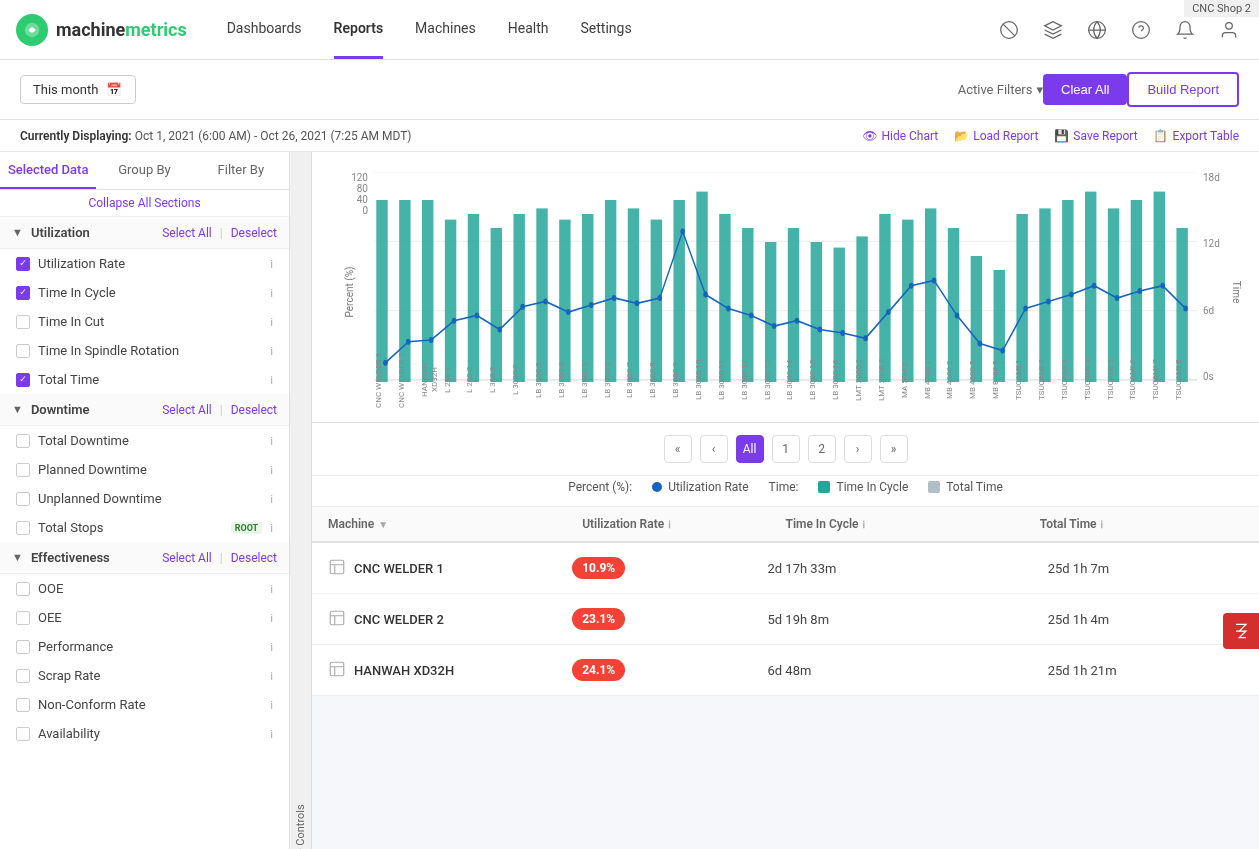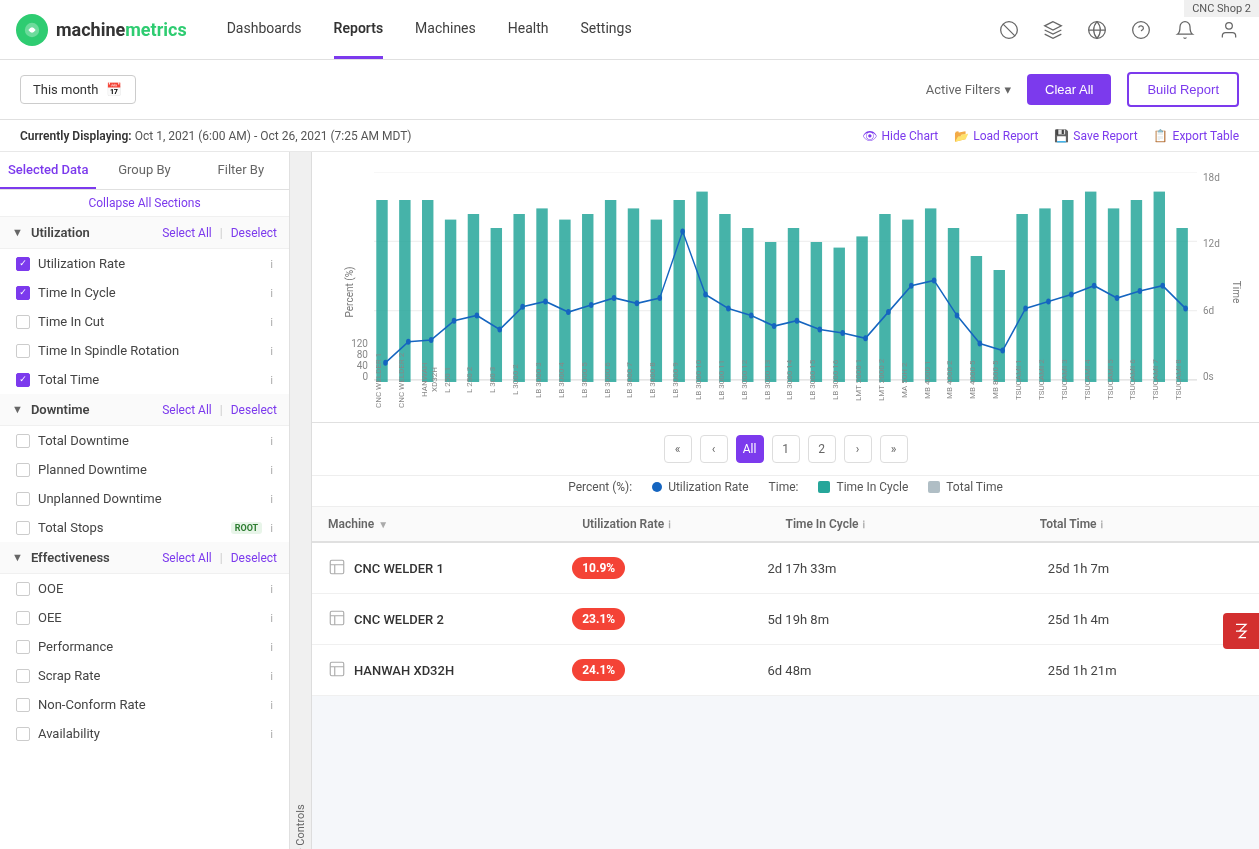--- a/index.html
+++ b/index.html
@@ -12,21 +12,21 @@
     .logo-icon { width: 32px; height: 32px; background: #2ecc71; border-radius: 50%; display: flex; align-items: center; justify-content: center; margin-right: 8px; }
     .logo-text { font-size: 18px; color: #333; }
     .logo-text span { color: #2ecc71; font-weight: 700; }
     .nav-links { display: flex; gap: 32px; flex: 1; }
     .nav-link { text-decoration: none; color: #404040; font-size: 14px; padding: 20px 0; border-bottom: 3px solid transparent; cursor: pointer; }
     .nav-link.active { color: #333; border-bottom: 3px solid #7c3aed; font-weight: 600; }
     .nav-icons { display: flex; gap: 16px; align-items: center; }
     .nav-icon { width: 28px; height: 28px; display: flex; align-items: center; justify-content: center; cursor: pointer; color: #666; font-size: 16px; }
 
     
-    .toolbar { background: #fff; border-bottom: 1px solid #e0e0e0; padding: 12px 20px; display: flex; align-items: center; gap: 16px; }
+    .toolbar { background: #fff; border-bottom: 1px solid #e0e0e0; padding: 12px 20px; display: flex; align-items: center; gap: 0; }
     .date-selector { display: flex; align-items: center; gap: 8px; border: 1px solid #ccc; border-radius: 4px; padding: 6px 12px; background: #fff; cursor: pointer; font-size: 13px; color: #333; }
     .toolbar-spacer { flex: 1; }
     .active-filters { display: flex; align-items: center; gap: 4px; color: #666; font-size: 13px; cursor: pointer; }
     .btn-clear { background: #7c3aed; color: #fff; border: none; border-radius: 4px; padding: 8px 18px; font-size: 13px; cursor: pointer; font-weight: 500; }
     .btn-build { background: #fff; color: #7c3aed; border: 2px solid #7c3aed; border-radius: 4px; padding: 8px 18px; font-size: 13px; cursor: pointer; font-weight: 500; }
 
     
     .date-range-bar { background: #fff; padding: 8px 20px; border-bottom: 1px solid #e8e8e8; display: flex; align-items: center; justify-content: space-between; }
     .date-actions { display: flex; gap: 16px; align-items: center; }
     .date-action { font-size: 12px; color: #7c3aed; cursor: pointer; display: flex; align-items: center; gap: 4px; text-decoration: none; }
@@ -319,21 +319,21 @@
 
   <div class="hide-controls-tab">
     <span>Hide Controls</span>
   </div>
 
   <div class="content">
 
     <div class="chart-container">
       <div style="position:relative; height:240px;">
 
-        <div style="position:absolute;left:0;top:0;bottom:30px;width:40px;display:flex;flex-direction:column;justify-content:flex-end;align-items:flex-end;padding-right:4px;font-size:10px;color:#888;">
+        <div style="position:absolute;left:0;top:0;bottom:30px;width:40px;display:flex;flex-direction:column;justify-content:flex-start;align-items:flex-end;padding-right:4px;font-size:10px;color:#888;">
           <span>120</span>
             <span>80</span>
             <span>40</span>
             <span>0</span>
         </div>
 
         <div style="position:absolute;left:-8px;top:50%;transform:translateY(-50%) rotate(-90deg);font-size:10px;color:#777;white-space:nowrap;">Percent (%)</div>
 
         <div style="position:absolute;right:0;top:0;bottom:30px;width:40px;display:flex;flex-direction:column;justify-content:space-between;align-items:flex-start;padding-left:4px;font-size:10px;color:#888;">
           <span>18d</span>

